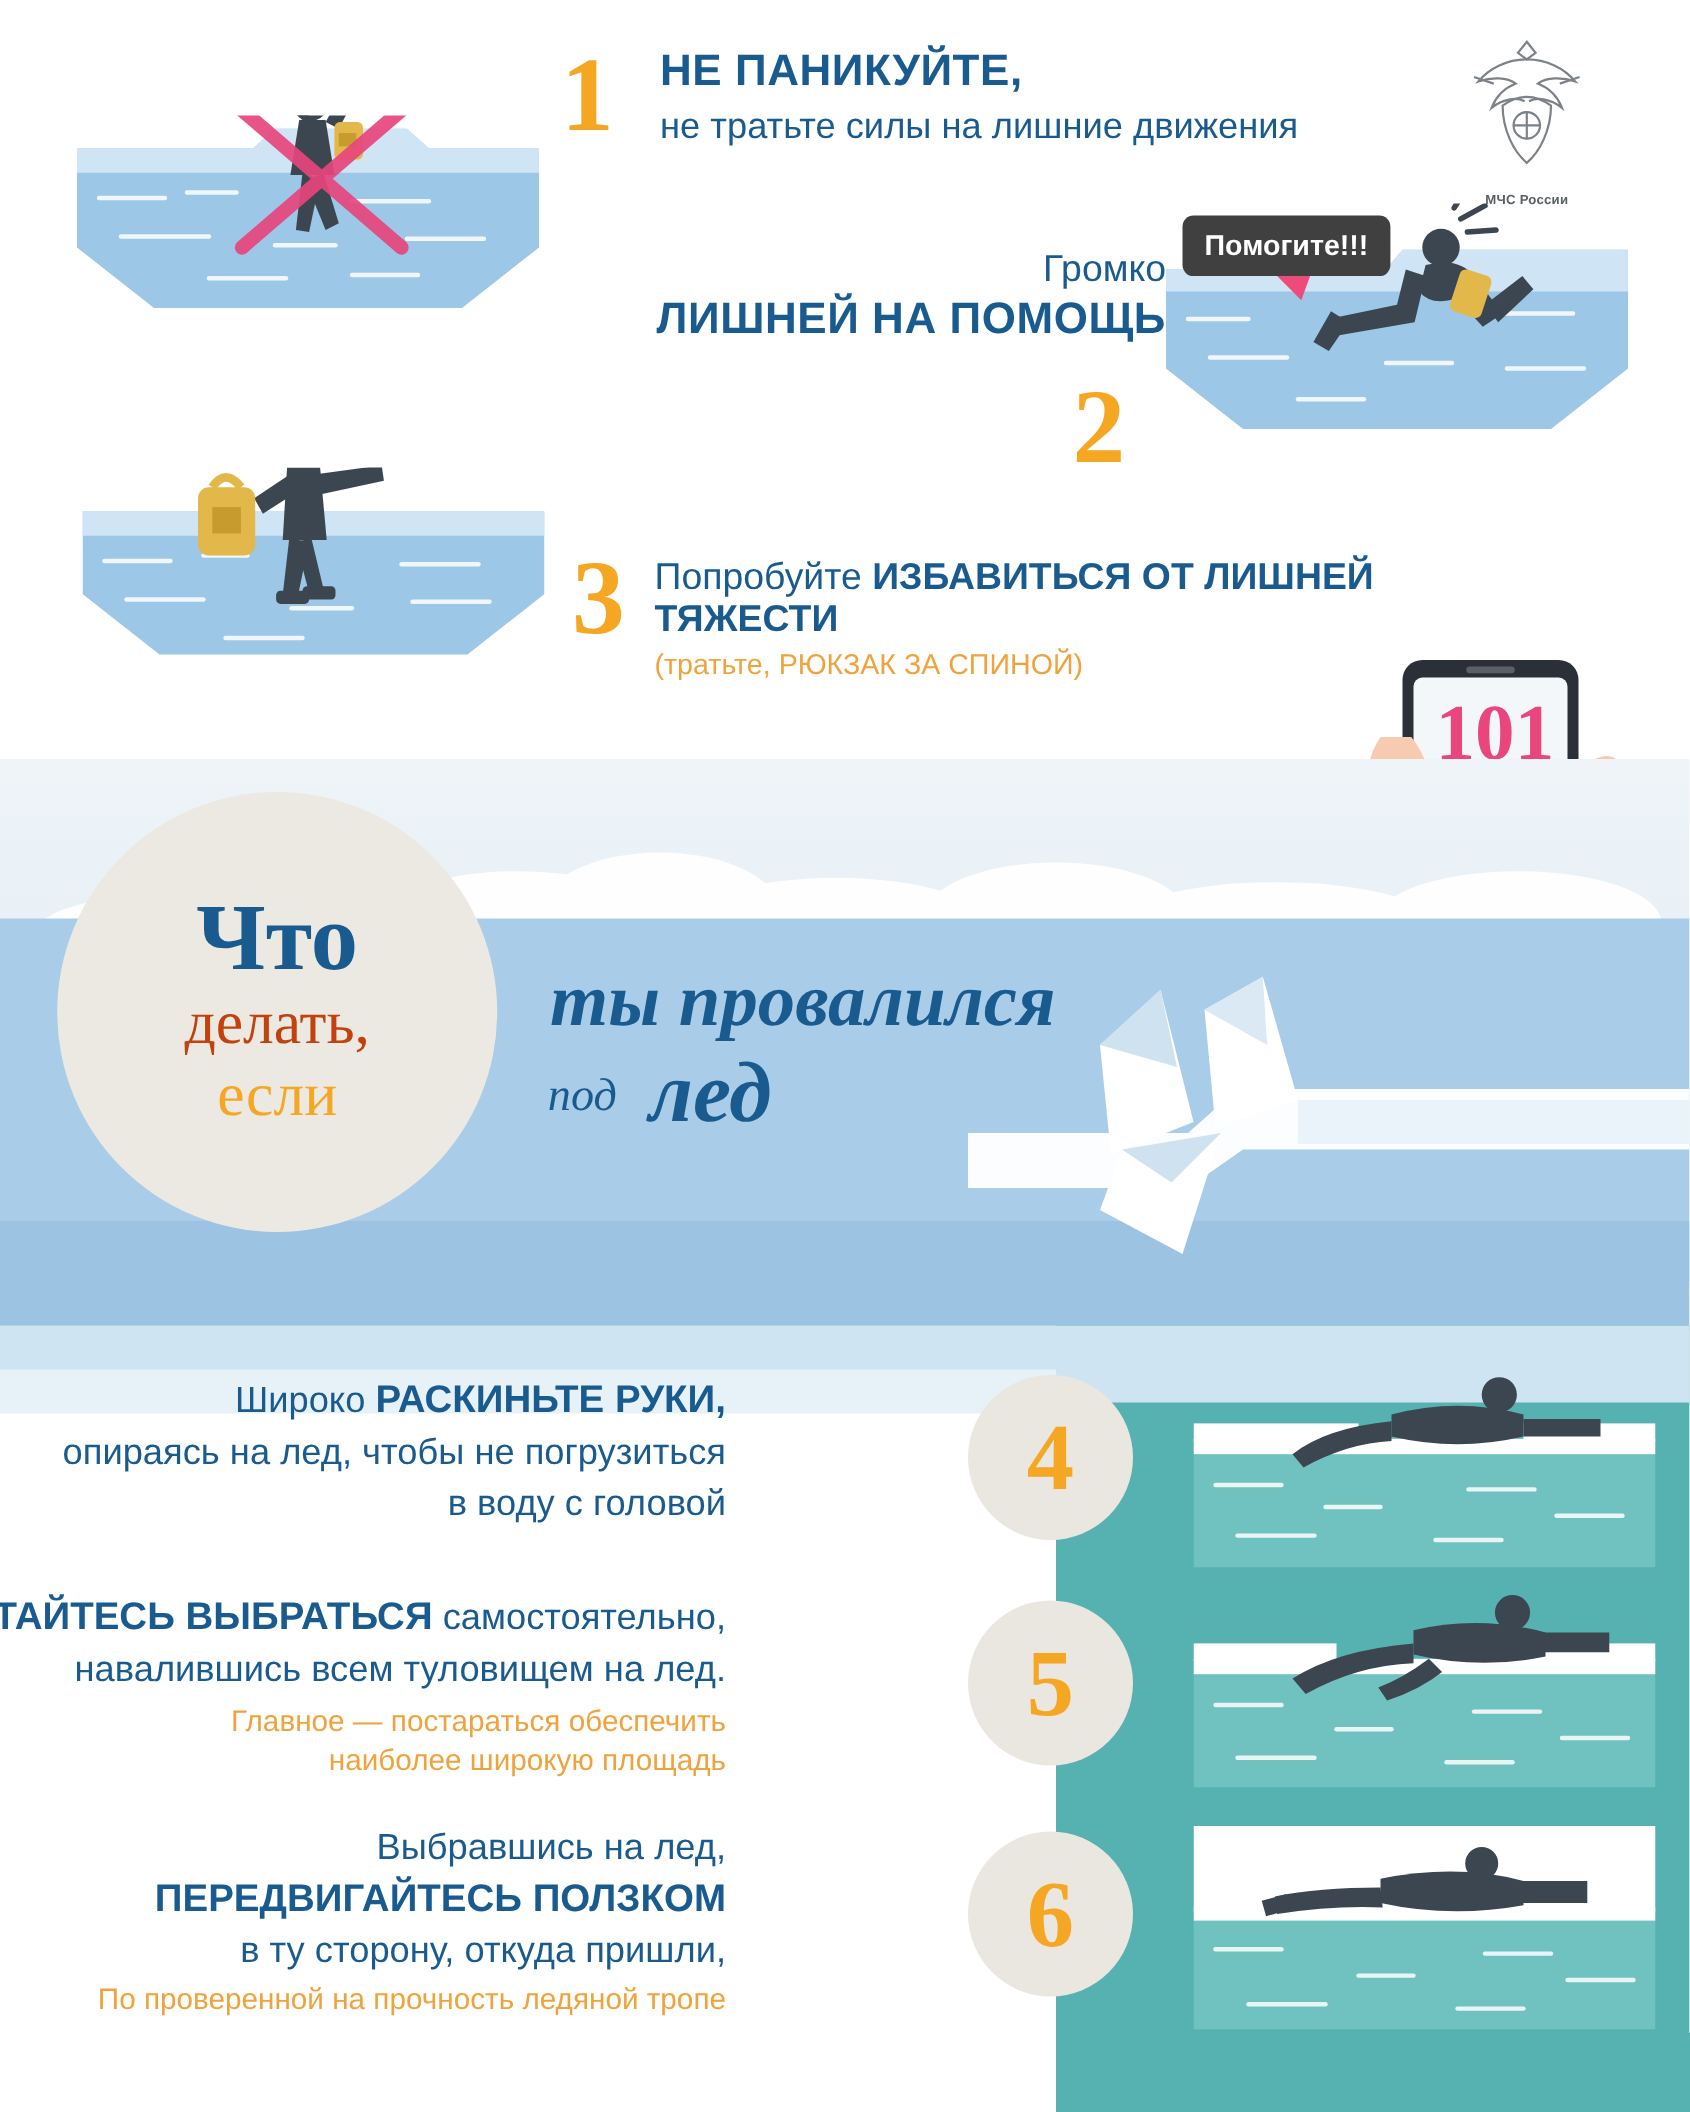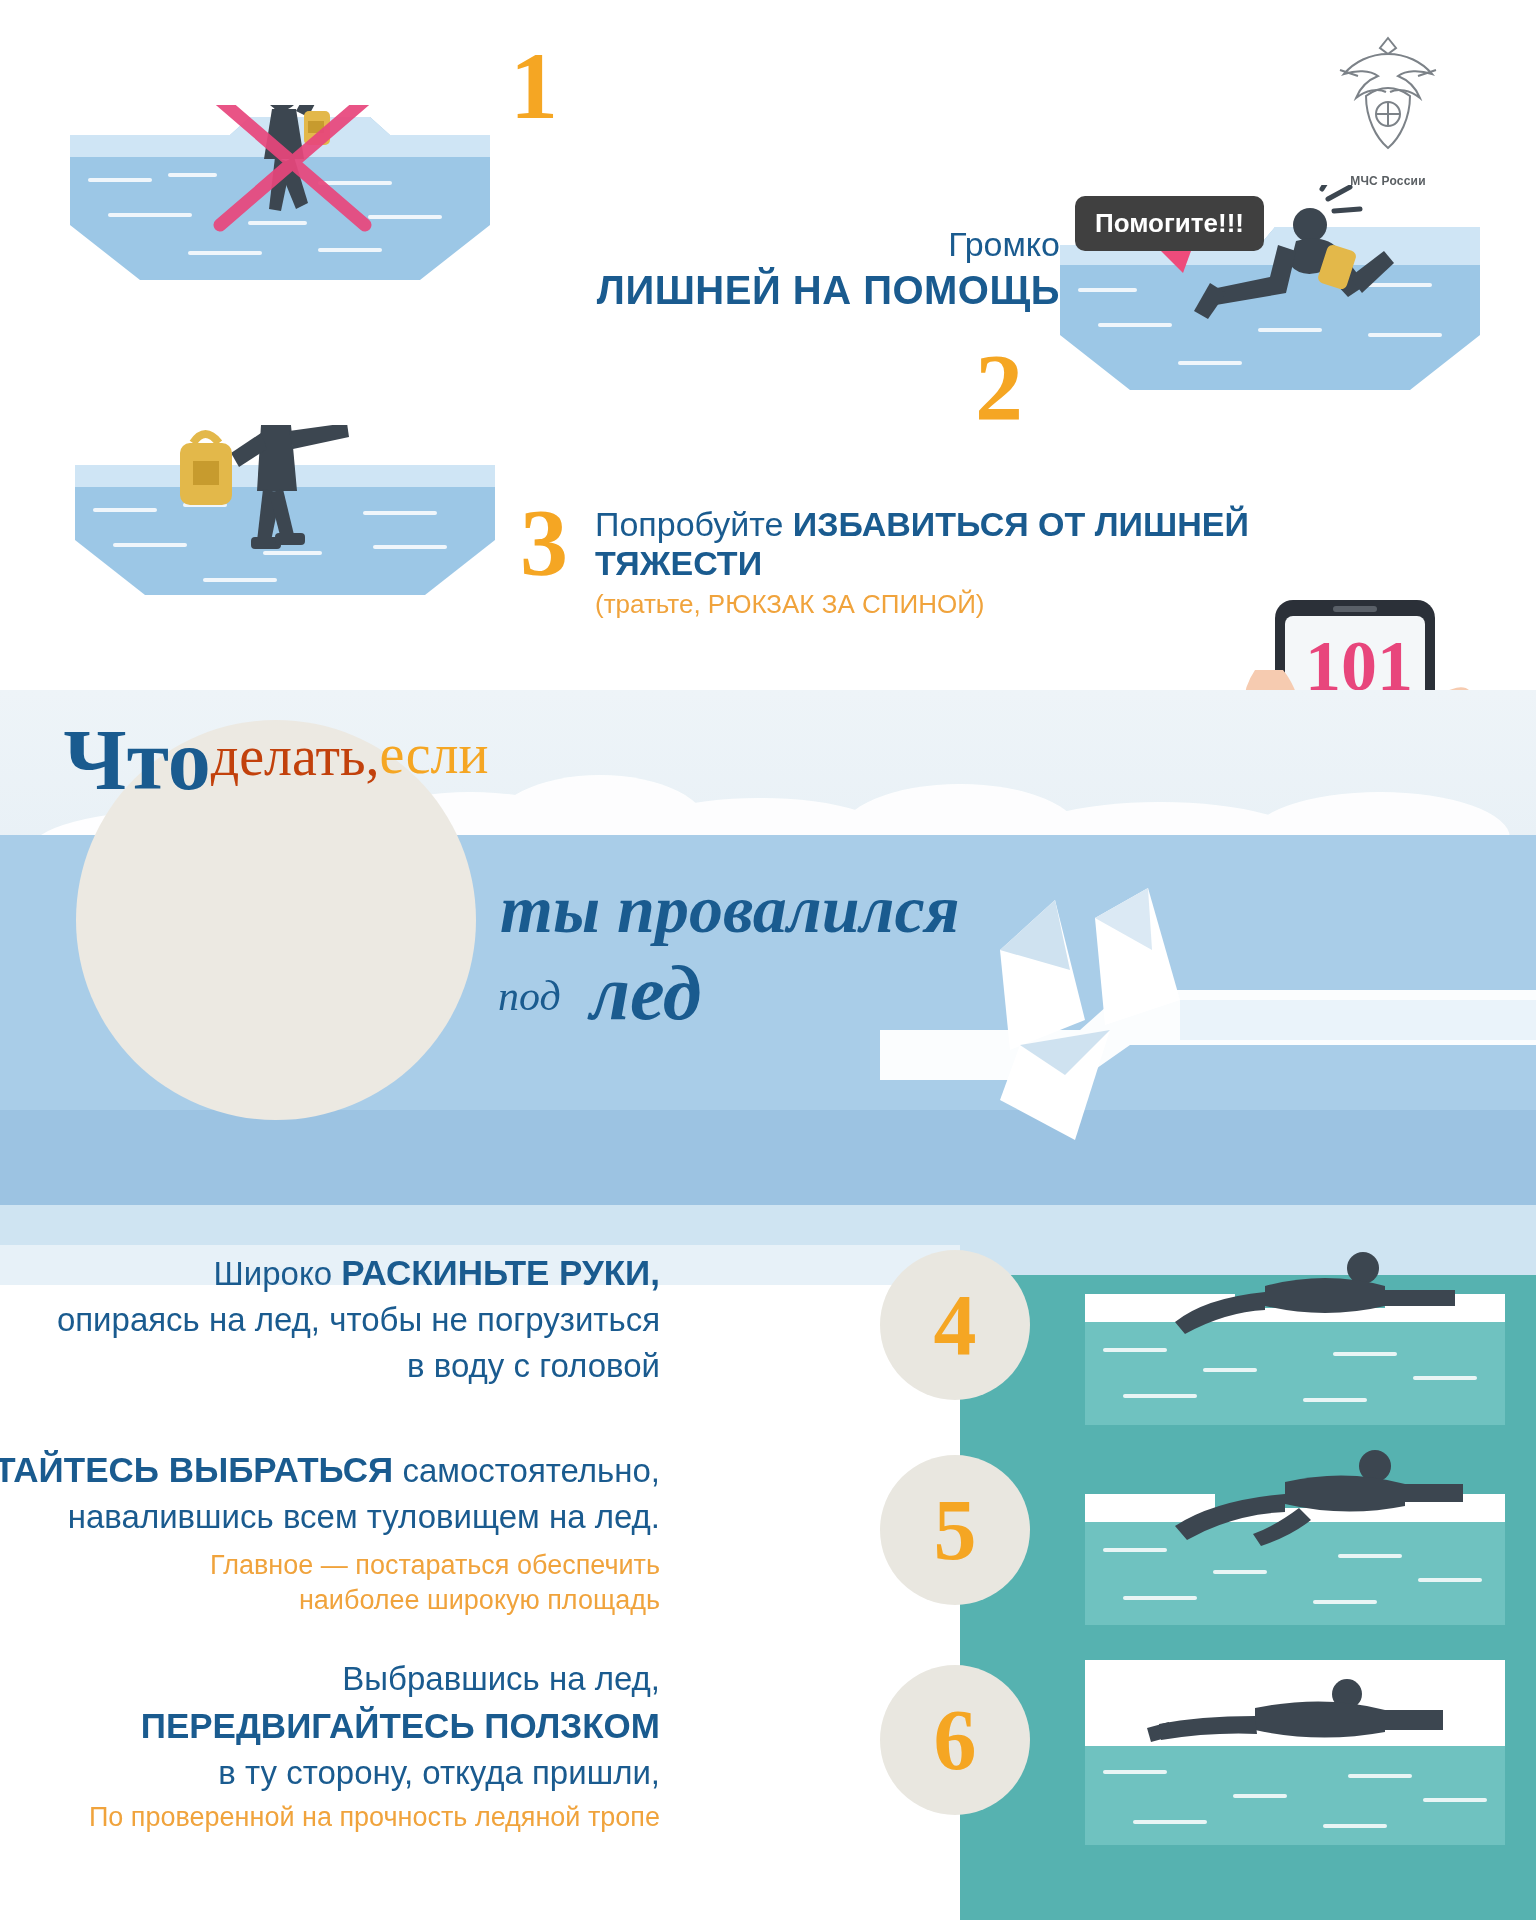--- a/index.html
+++ b/index.html
@@ -47,22 +47,22 @@
 
   
   .phone-text{position:absolute;left:760px;top:690px;width:470px;text-align:right;font-size:33px;color:#1a5b8f;line-height:1.25;}
 
   
   .mid{position:absolute;left:0;top:690px;width:1536px;height:520px;overflow:hidden;}
   .mid-bg{position:absolute;inset:0;background:linear-gradient(#eef4f8,#dce9f2);}
   .band{position:absolute;left:0;top:145px;width:1536px;height:330px;background:#a9cde8;}
   .band2{position:absolute;left:0;top:420px;width:1536px;height:95px;background:#9cc3e2;}
   .circle-big{
-    position:absolute;left:76px;top:30px;width:400px;height:400px;border-radius:50%;
-    background:#ece9e2;display:flex;align-items:flex-start;justify-content:center;
+    position:absolute;left:52px;top:30px;width:400px;height:400px;border-radius:50%;
+    background:#ece9e2;display:flex;flex-direction:column;align-items:center;justify-content:center;
   }
   .chto{font-size:86px;font-weight:bold;color:#1a5b8f;line-height:.95;font-family:"Liberation Serif","DejaVu Serif",serif;}
   .delat{font-size:56px;color:#c2410c;font-family:"Liberation Serif","DejaVu Serif",serif;margin-top:4px;}
   .esli{font-size:56px;color:#f5a623;font-family:"Liberation Serif","DejaVu Serif",serif;margin-top:2px;}
   .proval{
     position:absolute;left:500px;top:180px;font-size:68px;font-style:italic;font-weight:bold;
     color:#1a5b8f;font-family:"Liberation Serif","DejaVu Serif",serif;
   }
   .pod{position:absolute;left:498px;top:282px;font-size:42px;font-style:italic;color:#1a5b8f;font-family:"Liberation Serif","DejaVu Serif",serif;}
   .led{position:absolute;left:590px;top:258px;font-size:78px;font-style:italic;font-weight:bold;color:#1a5b8f;font-family:"Liberation Serif","DejaVu Serif",serif;}
@@ -136,20 +136,24 @@
         <rect x="88" y="76" width="16" height="12" fill="#c79b2e"></rect>
       </g>
 
       <g stroke="#e8467c" stroke-width="13" stroke-linecap="round" opacity=".92">
         <path d="M150 -5 L295 120"></path>
         <path d="M295 -5 L150 120"></path>
       </g>
     </svg>
 
     <div class="num s1-num" style="position:absolute;">1</div>
+    <div class="s1-text">
+      <div class="s1-l1">НЕ ПАНИКУЙТЕ,</div>
+      <div class="s1-l2">не тратьте силы на лишние движения</div>
+    </div>
 
     <svg class="ice" style="left:1060px;top:185px;" width="420" height="230" viewBox="0 0 420 230">
       <path d="M0 60 H200 L215 42 H420 V150 L350 205 H70 L0 150 Z" fill="#9cc7e6"></path>
       <path d="M0 60 H200 L215 42 H420 V80 H0 Z" fill="#cfe5f5"></path>
       <g stroke="#ffffff" stroke-width="4" stroke-linecap="round" opacity=".85">
         <path d="M20 105 h55"></path>
           <path d="M300 100 h70"></path>
           <path d="M40 140 h70"></path>
         <path d="M200 145 h60"></path>
           <path d="M310 150 h70"></path>

